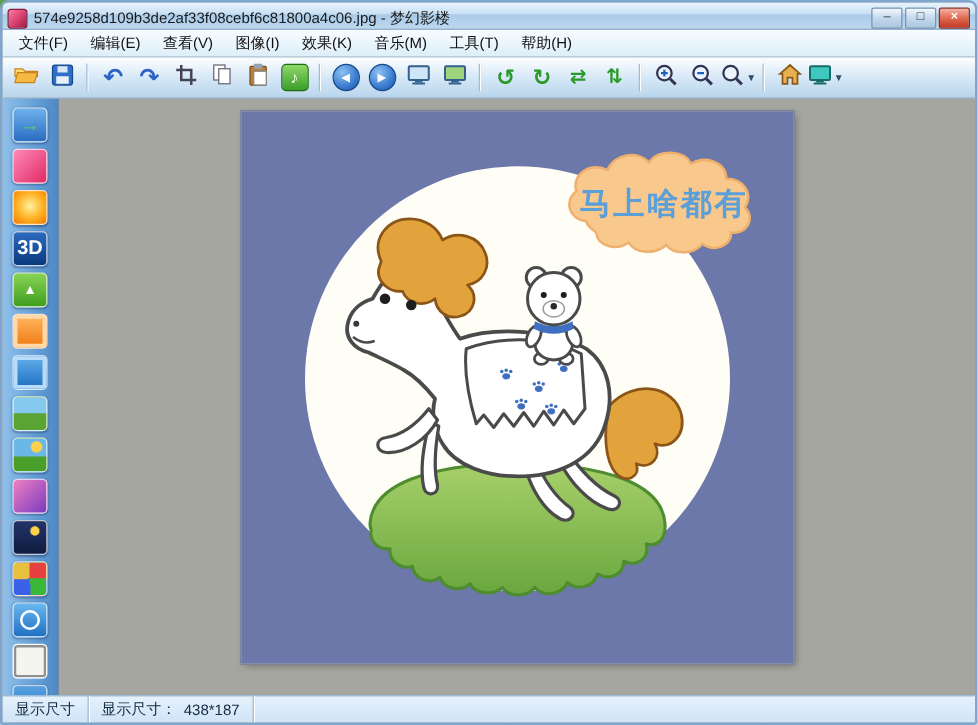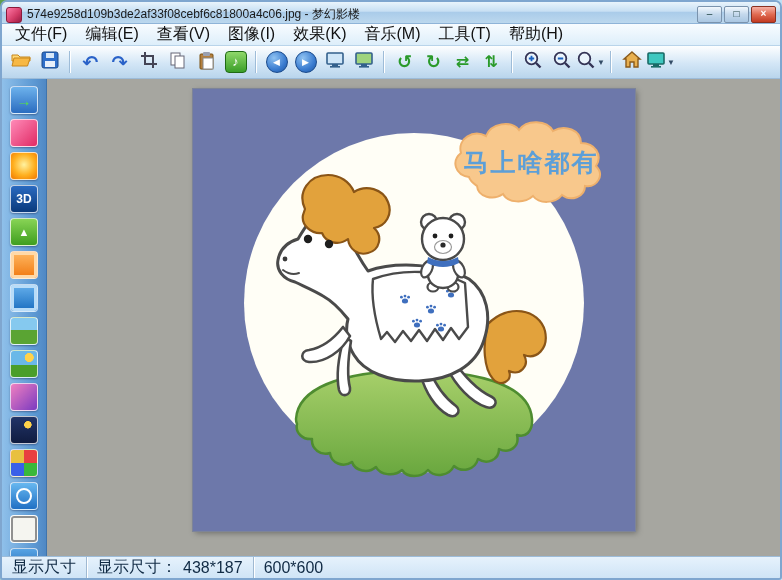--- a/index.html
+++ b/index.html
@@ -19,21 +19,21 @@
   .win-buttons{display:flex;gap:2px;}
   .win-btn{width:23px;height:15px;border:1px solid #7a93ad;border-radius:2px;
     font-size:10px;line-height:13px;text-align:center;color:#244;
     background:linear-gradient(#f2f8fd,#c3d8ec 50%,#aac7e2);}
   .win-btn.close{background:linear-gradient(#f5b0a4,#e06a50 50%,#c23a22);color:#fff;
     border-color:#8a3020;font-weight:bold;}
   
   .menubar{height:21px;flex:0 0 21px;display:flex;align-items:center;
     background:linear-gradient(#f8fcff,#ddeefa);border-bottom:1px solid #b9d4ea;
     padding-left:4px;}
-  .menu-item{font-size:16px;color:#111;padding:2px 9px;white-space:nowrap;}
+  .menu-item{font-size:12px;color:#111;padding:2px 9px;white-space:nowrap;}
   
   .toolbar{height:32px;flex:0 0 32px;display:flex;align-items:center;gap:2px;
     background:linear-gradient(#fdfeff,#d3e6f6 55%,#b9d5ec);
     border-bottom:1px solid #9dbcd9;padding:0 5px;}
   .tb-btn{width:27px;height:26px;display:flex;align-items:center;justify-content:center;
     border-radius:3px;flex:0 0 auto;}
   .tb-sep{width:1px;height:22px;background:#9ebcd8;border-right:1px solid #fff;
     margin:0 4px;flex:0 0 auto;}
   .glyph{font-weight:bold;}
   .g-undo,.g-redo{font-size:19px;color:#2a62c8;line-height:1;}
@@ -52,42 +52,42 @@
   .sidebar{width:44px;flex:0 0 44px;display:flex;flex-direction:column;align-items:center;
     gap:5px;padding-top:7px;
     background:linear-gradient(90deg,#8fc0ea,#5e9ad4 70%,#4f88c4);
     border-right:1px solid #3f74ac;}
   .sb{width:26px;height:26px;border-radius:4px;border:1px solid rgba(255,255,255,.75);
     box-shadow:0 1px 2px rgba(0,0,40,.35);display:flex;align-items:center;
     justify-content:center;font-size:11px;font-weight:bold;color:#fff;flex:0 0 26px;}
   .sb1{background:linear-gradient(#6db2ec,#2a6cc0);color:#57e04a;font-size:15px;}
   .sb2{background:linear-gradient(135deg,#ff8ab8,#e02a64);}
   .sb3{background:radial-gradient(circle at 50% 45%,#fff2a0,#ffb020 55%,#f07800);}
-  .sb4{background:linear-gradient(#2a6ac0,#0a3a7c);font-size:12px;}
+  .sb4{background:linear-gradient(#2a6ac0,#0a3a7c);font-size:16px;}
   .sb5{background:linear-gradient(#88d455,#3f9e1f);}
   .sb6{background:linear-gradient(#ffb862,#f07810);box-shadow:inset 0 0 0 3px #ffd9a8;}
   .sb7{background:linear-gradient(#66b0ec,#1a6ec0);box-shadow:inset 0 0 0 3px #b8dcf8;}
   .sb8{background:linear-gradient(#85c9ef 48%,#5aa433 48%);}
   .sb9{background:radial-gradient(circle at 70% 25%,#ffd24a 16%,rgba(0,0,0,0) 18%),
        linear-gradient(#6ab8e8 55%,#4a9e2a 55%);}
   .sb10{background:linear-gradient(135deg,#f080c0,#7a3ac0);}
   .sb11{background:radial-gradient(circle at 65% 30%,#ffd24a 14%,rgba(0,0,0,0) 16%),
         linear-gradient(#223468,#101c40);}
   .sb12{background:conic-gradient(#e84040 0 25%,#3ab83a 0 50%,#3a60e8 0 75%,#e8c040 0);}
   .sb13{background:linear-gradient(#68b8f0,#2070c4);}
   .sb13 i{width:12px;height:12px;border:2px solid #fff;border-radius:50%;display:block;}
   .sb14{background:#f5f5f0;box-shadow:inset 0 0 0 2px #909090;}
   .sb15{background:linear-gradient(#58a4e4,#1a60ac);font-size:13px;}
   .canvas-area{flex:1;position:relative;background:#a6a6a0;overflow:hidden;text-align:center;}
   .artboard{width:442px;height:442px;margin:10px auto 0 auto;display:block;
     box-shadow:0 0 0 1px #7d8498,2px 2px 6px rgba(0,0,0,.35);}
   
   .statusbar{height:21px;flex:0 0 21px;display:flex;align-items:stretch;
     background:linear-gradient(#e6f2fc,#cfe4f6);border-top:1px solid #9dbcd9;
-    font-size:16px;color:#102a44;}
+    font-size:12px;color:#102a44;}
   .st-seg{display:flex;align-items:center;padding:0 10px;
     border-right:1px solid #9fb9d2;box-shadow:1px 0 0 #fff;white-space:nowrap;}
   .st-seg.grow{flex:1;border-right:none;box-shadow:none;}
   .st-gap{width:6px;}
 </style>
 </head>
 <body>
 
 <div class="desktop">
 <div class="window">
@@ -317,17 +317,16 @@
     </div>
   </div>
 
   <div class="statusbar">
     <div class="st-seg">显示尺寸</div>
     <div class="st-seg">
       <span>显示尺寸：</span>
       <span class="st-gap"></span>
       <span>438*187</span>
     </div>
-    <div class="st-seg grow">600*600</div>
   </div>
 
 </div>
 </div>
 
 </body></html>

